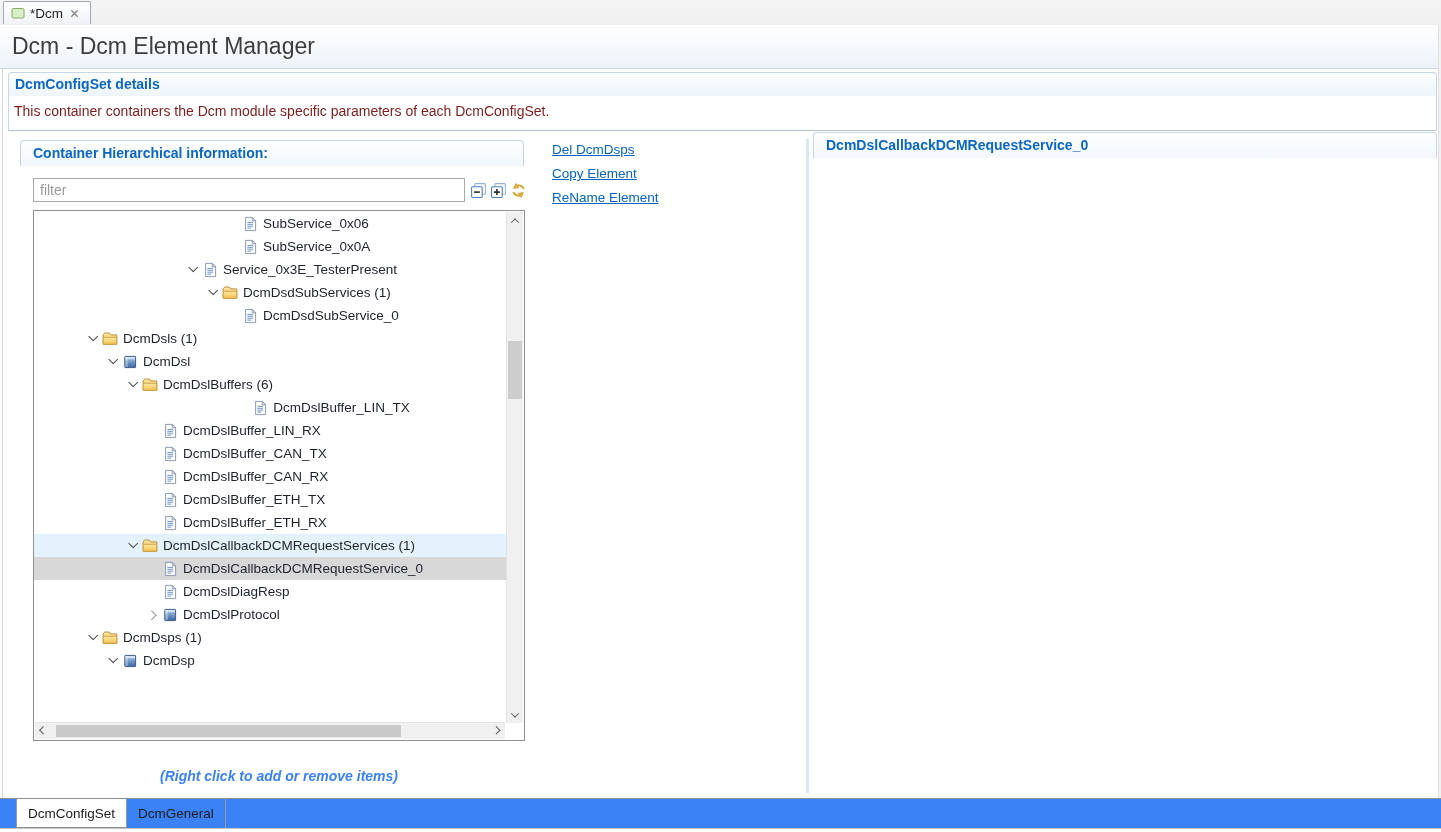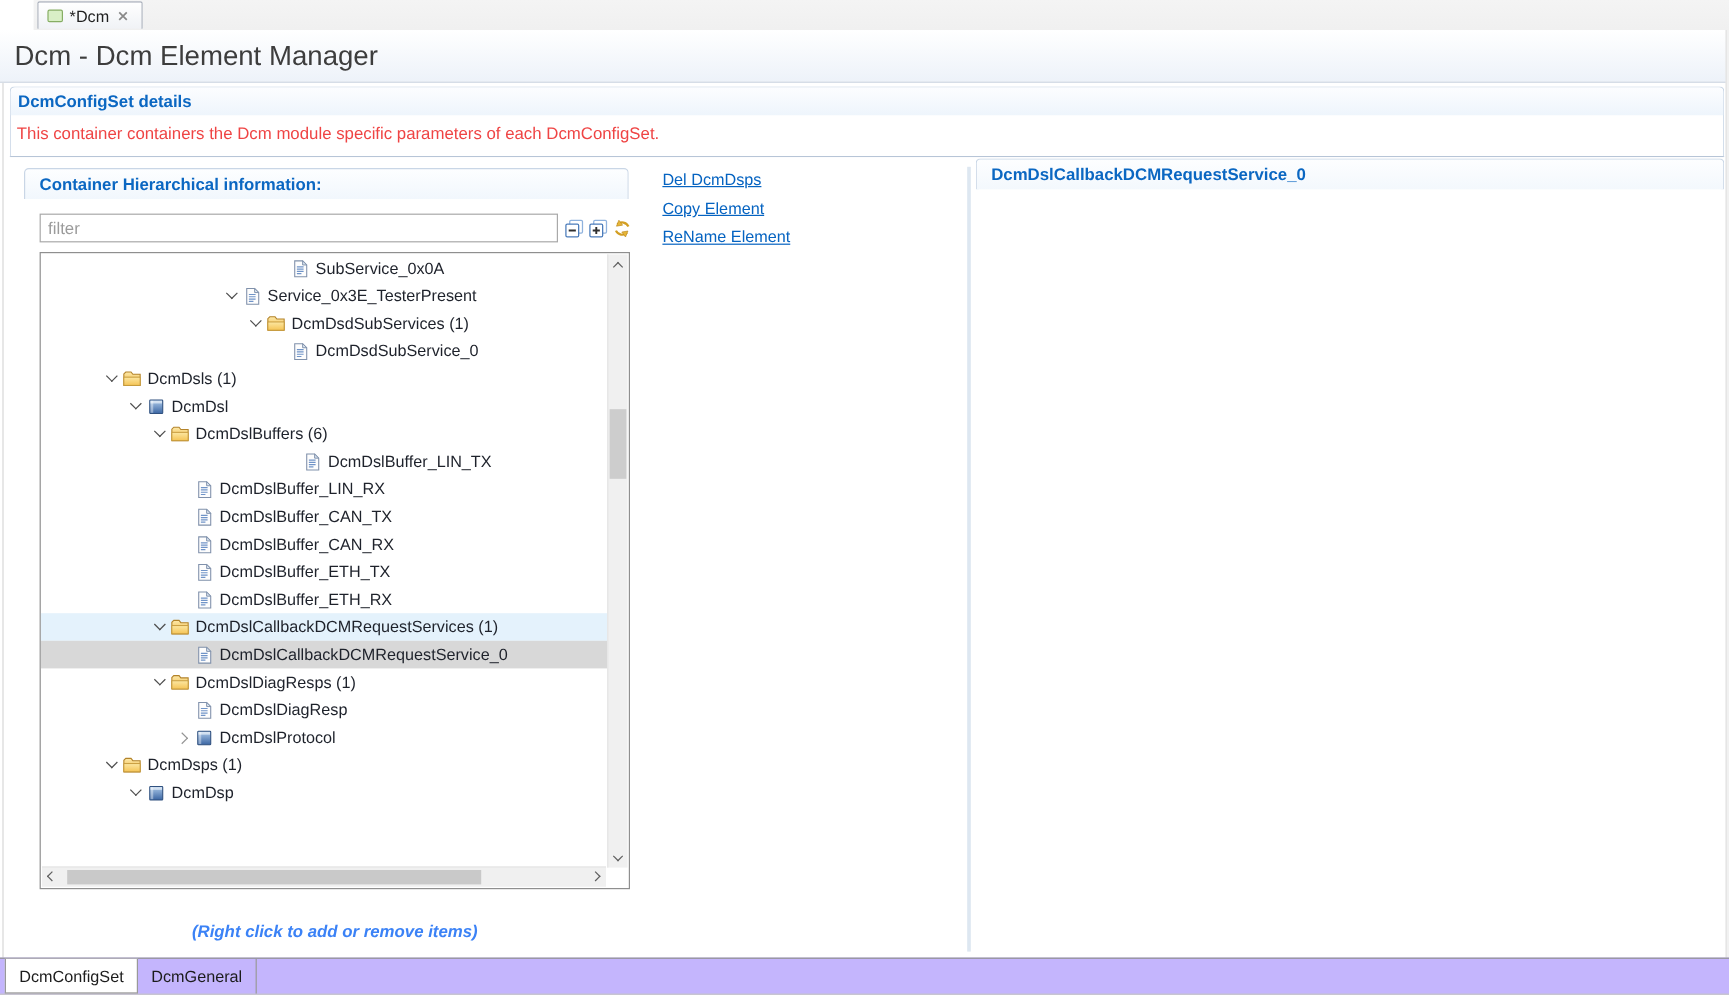--- a/index.html
+++ b/index.html
@@ -1,38 +1,38 @@
 <!DOCTYPE html>
 <html><head>
 <meta charset="utf-8">
 <style>
   * { margin:0; padding:0; box-sizing:border-box; }
   html,body { width:1441px; height:832px; overflow:hidden; }
   body { position:relative; background:#fff; font-family:"Liberation Sans", sans-serif; color:#222; }
 
   
   .editor-tabbar { position:absolute; top:0; left:0; right:0; height:43px;
-    background:linear-gradient(#f4f4f4,#ededed); border-bottom:1px solid #8c8c8c;margin-left:28px; }
+    background:linear-gradient(#f4f4f4,#ededed); border-bottom:1px solid #8c8c8c; }
   .editor-tab { position:absolute; left:3px; top:1px; height:23px; min-width:88px;
     background:linear-gradient(#ffffff,#f0f2f6); border:1px solid #a2a9b6; border-bottom:none;
     border-radius:2px 2px 0 0; display:flex; align-items:center; gap:5px; padding:0 7px; }
   .tab-title { font-size:13.5px; color:#1f1f1f; }
   .tab-close { display:flex; align-items:center; margin-left:2px; cursor:pointer; }
 
   
   .form-title { position:absolute; top:25px; left:0; right:0; height:44px;
     background:linear-gradient(#ffffff,#edf2f9); border-bottom:1px solid #ccd5e2;
     font-size:23px; color:#3d3d3d; padding:8px 0 0 12px; }
 
   
   .config-section { position:absolute; top:72px; left:8px; right:4px; height:59px;
     border:1px solid #c9d6e6; border-bottom:1px solid #b7c5d7; border-radius:4px 4px 0 0; background:#fff; }
   .config-section .bar { height:23px; background:linear-gradient(#fcfdff,#eef5fc); border-radius:4px 4px 0 0;
     font-size:14px; font-weight:bold; color:#0b67c2; padding:3px 0 0 6px; }
-  .config-section .desc { font-size:14px; color:#ef4444; padding:7px 0 0 5px; }
+  .config-section .desc { font-size:14px; color:#7f1d1d; padding:7px 0 0 5px; }
 
   .left-edge   { position:absolute; left:2px; top:69px; width:1px; height:729px; background:#d8d8d8; }
   .right-strip { position:absolute; right:0; top:25px; width:3px; height:773px; background:#f1f1f1; border-left:1px solid #e2e2e2; }
 
   
   .sub-head { position:absolute; top:140px; left:20px; width:504px; height:26px;
     border:1px solid #c9d6e6; border-bottom:none; border-radius:4px 4px 0 0;
     background:linear-gradient(#fdfeff,#f1f7fd); font-size:14px; font-weight:bold; color:#0b67c2;
     padding:4px 0 0 12px; }
   .filter-row { position:absolute; top:178px; left:33px; width:494px; display:flex; align-items:center; }
@@ -76,22 +76,22 @@
   .action-link { font-size:13.5px; color:#0563c1; text-decoration:underline; cursor:pointer; }
 
   
   .divider { position:absolute; left:806px; top:139px; width:3px; height:654px; background:#dde7f1; }
   .detail-head { position:absolute; left:813px; top:132px; right:4px; height:26px;
     border:1px solid #c9d6e6; border-bottom:none; border-radius:4px 4px 0 0;
     background:linear-gradient(#fdfeff,#f3f8fd); font-size:14px; font-weight:bold; color:#0b67c2;
     padding:4px 0 0 12px; }
 
   
-  .bottom-tabbar { position:absolute; top:798px; left:0; right:0; height:31px; background:#c4b5fd;
-    border-top:1px solid #8f8f8f; border-bottom:1px solid #c6c6c6; display:flex; padding-left:4px; }
+  .bottom-tabbar { position:absolute; top:798px; left:0; right:0; height:31px; background:#3b82f6;
+    border-top:1px solid #8f8f8f; border-bottom:1px solid #c6c6c6; display:flex; padding-left:16px; }
   .btab { height:100%; font-size:13.5px; color:#1c1c1c; padding:0 11px; display:flex; align-items:center;
     border-right:1px solid #999; cursor:pointer; }
   .btab.active { background:#fff; border-left:1px solid #999; border-bottom:1px solid #8f8f8f; }
 </style>
 </head>
 <body>
 
 <svg width="0" height="0" style="position:absolute" aria-hidden="true">
   <defs>
     <linearGradient id="gFold" x1="0" y1="0" x2="0" y2="1">
@@ -165,20 +165,29 @@
 
 <div class="tree-panel">
   <div class="tree-rows" id="tree-rows">
       <div class="trow" style="padding-left: 190px;">
         <span class="chev none"></span>
         <span class="ticon"><svg width="16" height="16" viewBox="0 0 16 16">
             <path d="M3.6 1.4 h6.6 l3.4 3.4 v9.8 H3.6 z" fill="#fdfdfd" stroke="#8091ab" stroke-width="0.9"></path>
             <path d="M10.2 1.4 v3.4 h3.4 z" fill="#dbe5f1" stroke="#8091ab" stroke-width="0.8"></path>
             <path d="M5.4 6.4 h5.6 M5.4 8.3 h5.6 M5.4 10.2 h5.6 M5.4 12.1 h3.8" stroke="#7094c8" stroke-width="1"></path>
           </svg></span>
+        <span class="tlabel">SubService_0x06</span>
+      </div>
+      <div class="trow" style="padding-left: 190px;">
+        <span class="chev none"></span>
+        <span class="ticon"><svg width="16" height="16" viewBox="0 0 16 16">
+            <path d="M3.6 1.4 h6.6 l3.4 3.4 v9.8 H3.6 z" fill="#fdfdfd" stroke="#8091ab" stroke-width="0.9"></path>
+            <path d="M10.2 1.4 v3.4 h3.4 z" fill="#dbe5f1" stroke="#8091ab" stroke-width="0.8"></path>
+            <path d="M5.4 6.4 h5.6 M5.4 8.3 h5.6 M5.4 10.2 h5.6 M5.4 12.1 h3.8" stroke="#7094c8" stroke-width="1"></path>
+          </svg></span>
         <span class="tlabel">SubService_0x0A</span>
       </div>
       <div class="trow" style="padding-left: 150px;">
         <span class="chev expanded">
           <i></i>
         </span>
         <span class="ticon"><svg width="16" height="16" viewBox="0 0 16 16">
             <path d="M3.6 1.4 h6.6 l3.4 3.4 v9.8 H3.6 z" fill="#fdfdfd" stroke="#8091ab" stroke-width="0.9"></path>
             <path d="M10.2 1.4 v3.4 h3.4 z" fill="#dbe5f1" stroke="#8091ab" stroke-width="0.8"></path>
             <path d="M5.4 6.4 h5.6 M5.4 8.3 h5.6 M5.4 10.2 h5.6 M5.4 12.1 h3.8" stroke="#7094c8" stroke-width="1"></path>
@@ -300,30 +309,20 @@
         <span class="tlabel">DcmDslCallbackDCMRequestServices (1)</span>
       </div>
       <div class="trow selected" style="padding-left: 110px;">
         <span class="chev none"></span>
         <span class="ticon"><svg width="16" height="16" viewBox="0 0 16 16">
             <path d="M3.6 1.4 h6.6 l3.4 3.4 v9.8 H3.6 z" fill="#fdfdfd" stroke="#8091ab" stroke-width="0.9"></path>
             <path d="M10.2 1.4 v3.4 h3.4 z" fill="#dbe5f1" stroke="#8091ab" stroke-width="0.8"></path>
             <path d="M5.4 6.4 h5.6 M5.4 8.3 h5.6 M5.4 10.2 h5.6 M5.4 12.1 h3.8" stroke="#7094c8" stroke-width="1"></path>
           </svg></span>
         <span class="tlabel">DcmDslCallbackDCMRequestService_0</span>
-      </div>
-      <div class="trow" style="padding-left: 90px;">
-        <span class="chev expanded">
-          <i></i>
-        </span>
-        <span class="ticon"><svg width="16" height="16" viewBox="0 0 16 16">
-            <path d="M1.2 13.2 V3.6 L2.8 2 h4.4 l1.5 1.9 h6.1 v9.3 z" fill="url(#gFold)" stroke="#b3832a" stroke-width="0.9"></path>
-            <path d="M1.2 13.2 V6.3 h13.6 v6.9 z" fill="url(#gFoldF)" stroke="#c59a3c" stroke-width="0.8"></path>
-          </svg></span>
-        <span class="tlabel">DcmDslDiagResps (1)</span>
       </div>
       <div class="trow" style="padding-left: 110px;">
         <span class="chev none"></span>
         <span class="ticon"><svg width="16" height="16" viewBox="0 0 16 16">
             <path d="M3.6 1.4 h6.6 l3.4 3.4 v9.8 H3.6 z" fill="#fdfdfd" stroke="#8091ab" stroke-width="0.9"></path>
             <path d="M10.2 1.4 v3.4 h3.4 z" fill="#dbe5f1" stroke="#8091ab" stroke-width="0.8"></path>
             <path d="M5.4 6.4 h5.6 M5.4 8.3 h5.6 M5.4 10.2 h5.6 M5.4 12.1 h3.8" stroke="#7094c8" stroke-width="1"></path>
           </svg></span>
         <span class="tlabel">DcmDslDiagResp</span>
       </div>

